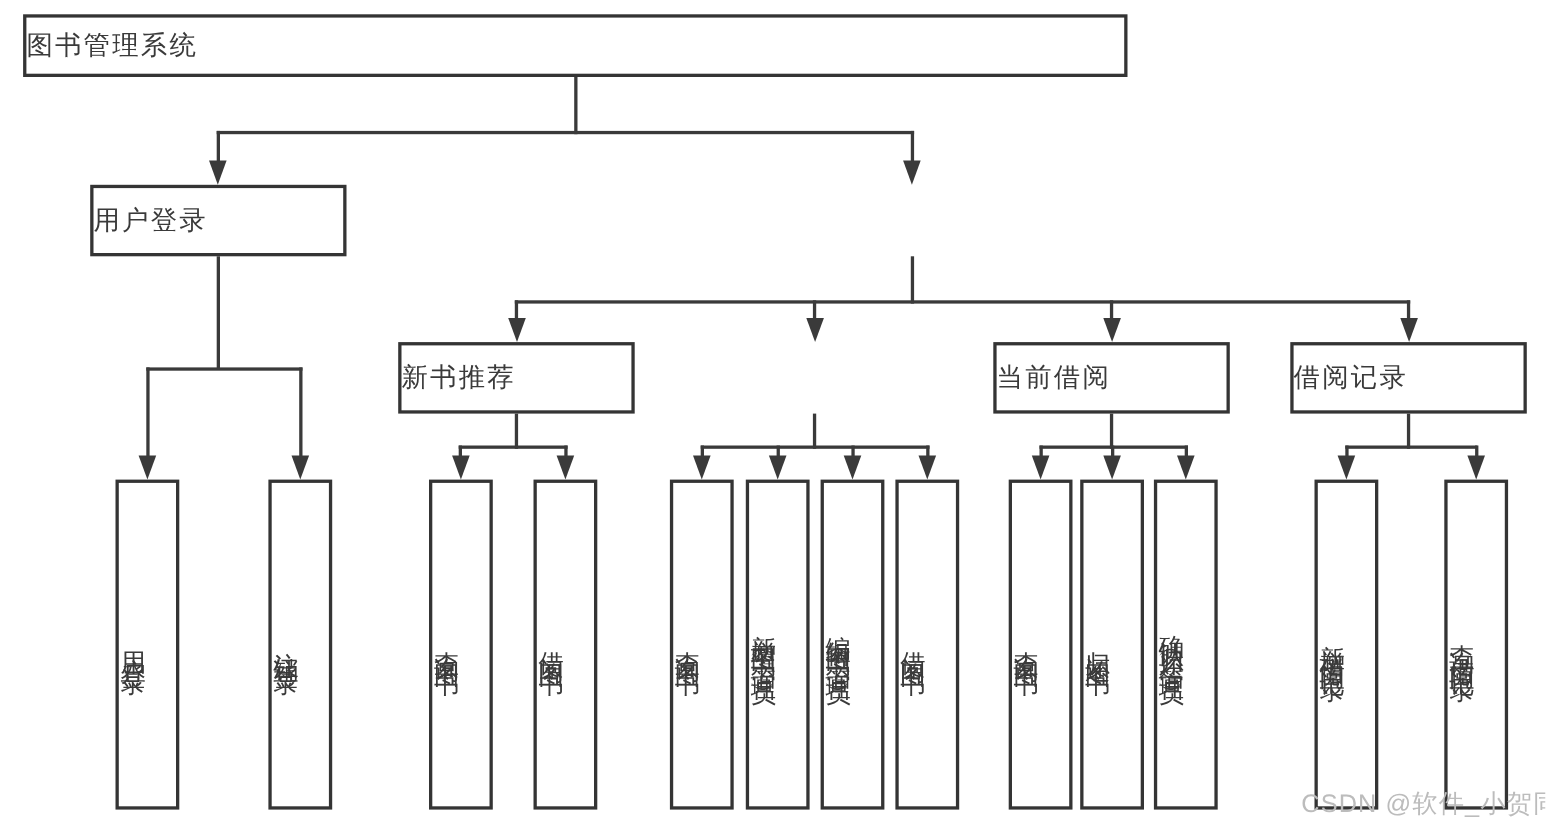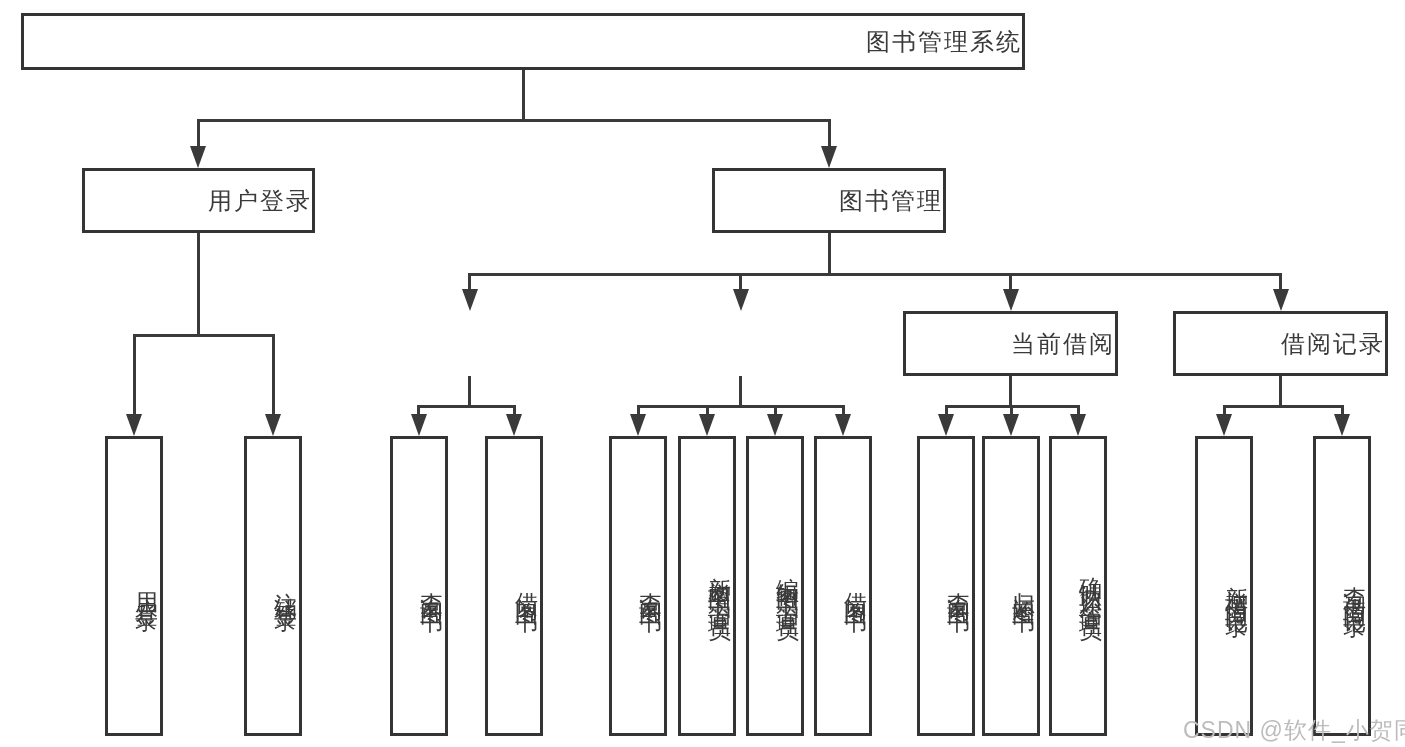--- a/index.html
+++ b/index.html
@@ -10,21 +10,21 @@
     overflow:hidden;
     font-family:"Liberation Sans","DejaVu Sans",sans-serif;
   }
   .node{
     position:absolute;
     background:#ffffff;
     border:3px solid #343434;
     box-sizing:border-box;
     display:flex;
     align-items:center;
-    justify-content:flex-end;
+    justify-content:flex-start;
     color:#3a3a3a;
   }
   .h-node span{
     font-size:24px;
     letter-spacing:2px;
     line-height:1;
     white-space:nowrap;
   }
   .v-node span{
     writing-mode:vertical-rl;
@@ -57,24 +57,24 @@
 
 <div class="canvas">
 
   <div class="node h-node" style="left:21px;top:13px;width:1004px;height:57px">
     <span>图书管理系统</span>
   </div>
 
   <div class="node h-node" style="left:82px;top:168px;width:233px;height:65px">
     <span>用户登录</span>
   </div>
-  <div class="node h-node" style="left:712px;top:168px;width:234px;height:65px">
-    <span>图书管理</span>
+
+  <div class="node h-node" style="left:362px;top:311px;width:215px;height:65px">
+    <span>新书推荐</span>
   </div>
-
   <div class="node h-node" style="left:1173px;top:311px;width:215px;height:65px">
     <span>借阅记录</span>
   </div>
   <div class="node h-node" style="left:903px;top:311px;width:215px;height:65px">
     <span>当前借阅</span>
   </div>
 
   <div class="node v-node" style="left:105px;top:436px;width:58px;height:300px">
     <span>用户登录</span>
   </div>

